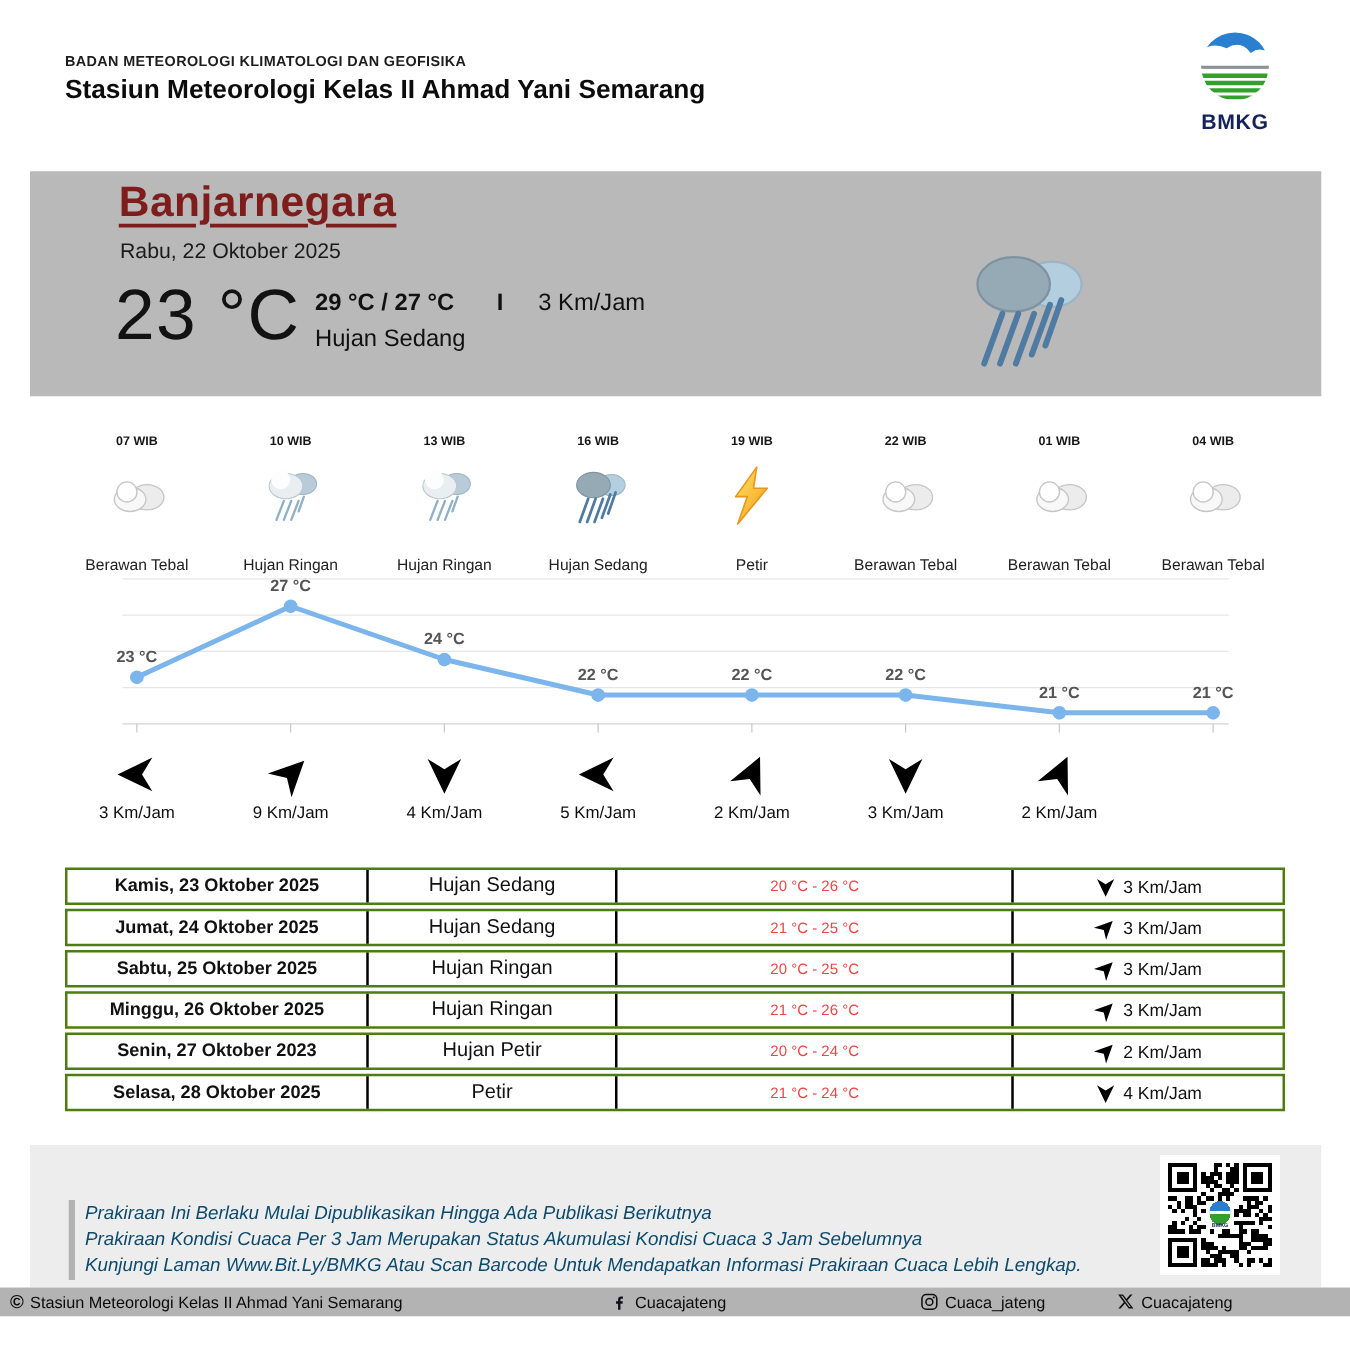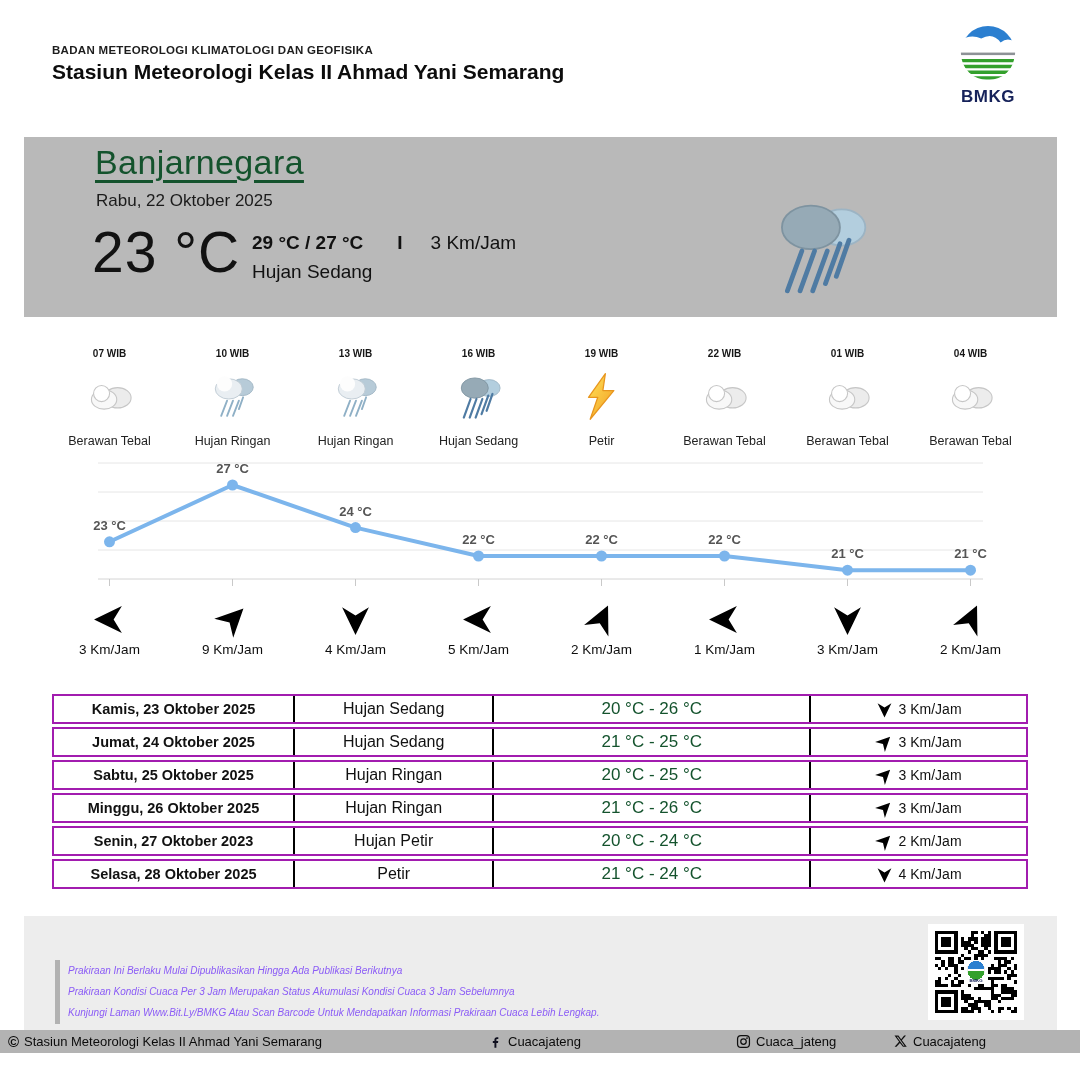--- a/index.html
+++ b/index.html
@@ -9,66 +9,66 @@
   
   .header{position:absolute;left:52px;top:44px}
   .agency{font-size:11.5px;font-weight:700;letter-spacing:.3px;color:#1d1d1d}
   .station{font-size:21px;font-weight:700;margin-top:4px;color:#0c0c0c}
   .logo{position:absolute;left:946px;top:24px;width:84px;text-align:center}
   .logo svg{width:62px;height:62px}
   .logo-label{font-size:17px;font-weight:800;color:#16225a;letter-spacing:.5px;margin-top:-3px}
 
   
   .banner{position:absolute;left:24px;top:137px;width:1033px;height:180px;background:#b9b9b9}
-  .city{position:absolute;left:71px;top:6px;font-size:34px;font-weight:400;color:#14532d;
+  .city{position:absolute;left:71px;top:6px;font-size:34px;font-weight:700;color:#7f1d1d;
         text-decoration:underline;text-decoration-thickness:3px;text-underline-offset:6px;letter-spacing:.4px}
   .bdate{position:absolute;left:72px;top:54px;font-size:17px;color:#1b1b1b}
   .btemp{position:absolute;left:68px;top:82px;font-size:57px;font-weight:400;color:#121212;letter-spacing:1px}
   .bmid{position:absolute;left:228px;top:95px}
   .brow{display:flex;align-items:center;font-size:19px}
   .brange{font-weight:700}
   .bsep{font-weight:700;margin:0 28px 0 34px}
   .bcond{font-size:19px;margin-top:7px}
   .banner-icon{position:absolute;left:738px;top:56px;width:120px}
   .banner-icon svg{width:116px;height:auto}
 
   
   .hourly{position:absolute;left:48px;top:348px;width:984px;display:flex}
   .hcell{width:123px;text-align:center}
   .htime{font-size:10px;font-weight:700;color:#161616}
   .hicon{height:58px;margin-top:9px;display:flex;align-items:center;justify-content:center}
   .hicon svg{width:54px;height:auto}
-  .hlabel{font-size:12.5px;color:#222;margin-top:8px}
+  .hlabel{font-size:12.5px;color:#222;margin-top:19px}
 
   
   .chart{position:absolute;left:48px;top:458px;width:984px;height:132px}
 
   
   .windrow{position:absolute;left:48px;top:600px;width:984px;display:flex}
   .wcell{width:123px;text-align:center}
   .warrow{height:38px;display:flex;align-items:center;justify-content:center}
   .warrow svg{width:33px;height:33px}
   .wspeed{font-size:13.5px;color:#0e0e0e;margin-top:4px}
 
   
   .ftable{position:absolute;left:52px;top:694px;width:976px}
-  .trow{display:flex;border:2px solid #a21caf;margin-bottom:3px;height:30px;box-sizing:border-box;background:#fff}
+  .trow{display:flex;border:2px solid #4d7c0f;margin-bottom:3px;height:30px;box-sizing:border-box;background:#fff}
   .tcell{display:flex;align-items:center;justify-content:center;border-right:2px solid #000;box-sizing:border-box}
   .tcell:last-child{border-right:none}
   .c1{width:24.8%;font-weight:700;font-size:14.5px}
   .c2{width:20.5%;font-size:16px}
-  .c3{width:32.6%;font-size:17px;color:#14532d}
+  .c3{width:32.6%;font-size:12px;color:#ef4444}
   .c4{width:22.1%;font-size:14px;gap:6px}
   .tarrow svg{width:17px;height:17px;display:block}
 
   
   .footer{position:absolute;left:24px;top:916px;width:1033px;height:114px;background:#ededed}
   .pub{position:absolute;left:44px;top:17px;font-size:15px;font-weight:700;font-style:italic;color:#0f0f0f}
   .vbar{position:absolute;left:31px;top:44px;width:5px;height:64px;background:#b2b2b2}
-  .notes{position:absolute;left:44px;top:44px;font-size:10px;font-style:italic;color:#8b5cf6;line-height:21px}
+  .notes{position:absolute;left:44px;top:44px;font-size:15px;font-style:italic;color:#0c4a6e;line-height:21px}
   .qr{position:absolute;left:904px;top:8px;width:96px;height:96px;background:#fff}
   .qr svg{width:96px;height:96px;display:block}
 
   
   .bottombar{position:absolute;left:0;top:1030px;width:1080px;height:23px;background:#b3b3b3}
   .bbitem{position:absolute;top:0;height:23px;display:flex;align-items:center;gap:5px;font-size:13px;color:#0b0b0b}
   .bbitem svg{width:15px;height:15px;display:block}
   .cmark{font-size:15px;font-weight:700;line-height:1}
   .bb1{left:8px}.bb2{left:488px}.bb3{left:736px}.bb4{left:893px}
 </style>
@@ -315,28 +315,20 @@
       </div>
     <div class="wspeed">5 Km/Jam</div>
   </div>
   <div class="wcell">
     <div class="warrow">
         <svg viewBox="0 0 32 32" style="transform: rotate(-65deg);">
           <path d="M31 16 L4 3 L12 16 L4 29 Z" fill="#000"></path>
         </svg>
       </div>
     <div class="wspeed">2 Km/Jam</div>
-  </div>
-  <div class="wcell">
-    <div class="warrow">
-        <svg viewBox="0 0 32 32" style="transform: rotate(180deg);">
-          <path d="M31 16 L4 3 L12 16 L4 29 Z" fill="#000"></path>
-        </svg>
-      </div>
-    <div class="wspeed">1 Km/Jam</div>
   </div>
   <div class="wcell">
     <div class="warrow">
         <svg viewBox="0 0 32 32" style="transform: rotate(90deg);">
           <path d="M31 16 L4 3 L12 16 L4 29 Z" fill="#000"></path>
         </svg>
       </div>
     <div class="wspeed">3 Km/Jam</div>
   </div>
   <div class="wcell">

